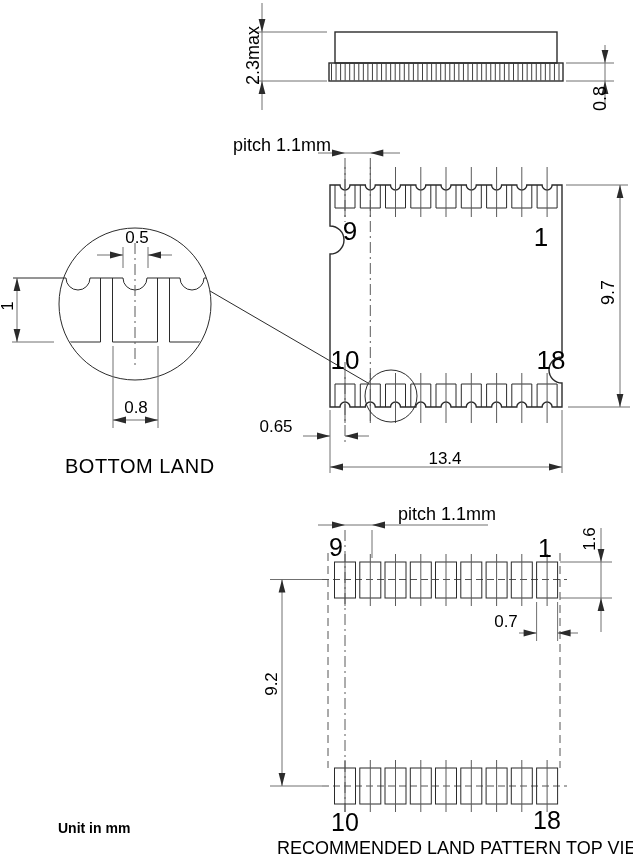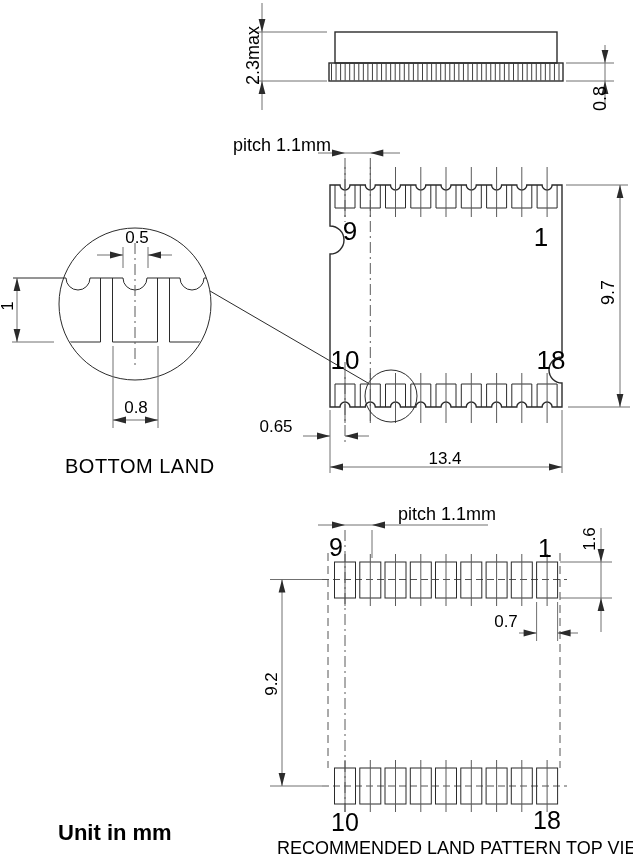--- a/index.html
+++ b/index.html
@@ -17,21 +17,21 @@
   .arr{fill:#2b2b2b;stroke:none;}
   .lbl{position:absolute;white-space:nowrap;color:#000;}
   .dimtxt{font-size:17px;}
   .dimtxt18{font-size:18px;text-align:right;}
   .pin{font-size:26px;font-weight:400;}
   .pinland{font-size:25px;font-weight:400;}
   .rot{transform:rotate(-90deg);transform-origin:center;}
   .ctr{text-align:center;}
   .caption{font-size:20px;}
   .caption2{font-size:18px;}
-  .unit{font-size:22px;font-weight:bold;}
+  .unit{font-size:14px;font-weight:bold;}
 </style>
 </head>
 <body>
 
 <div id="page">
 
   <svg id="drawing" width="633" height="860" viewBox="0 0 633 860">
     <defs>
       <clipPath id="detailClip">
           <circle cx="135" cy="304" r="75"></circle>

